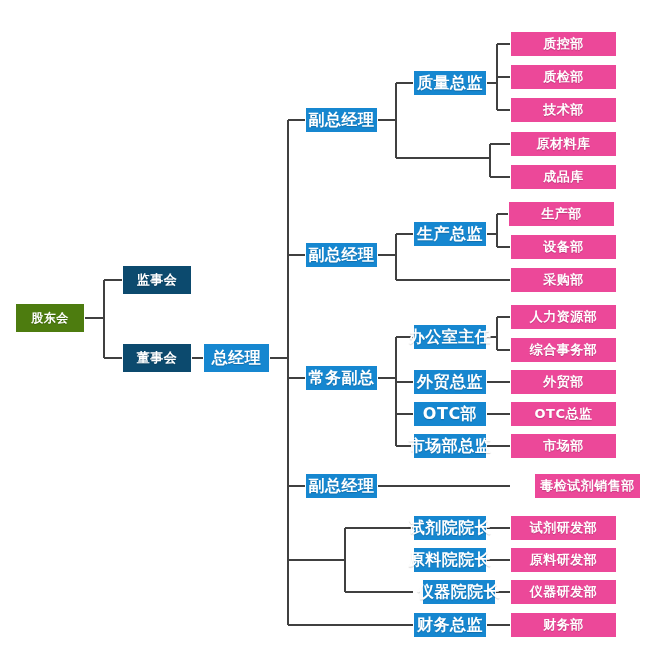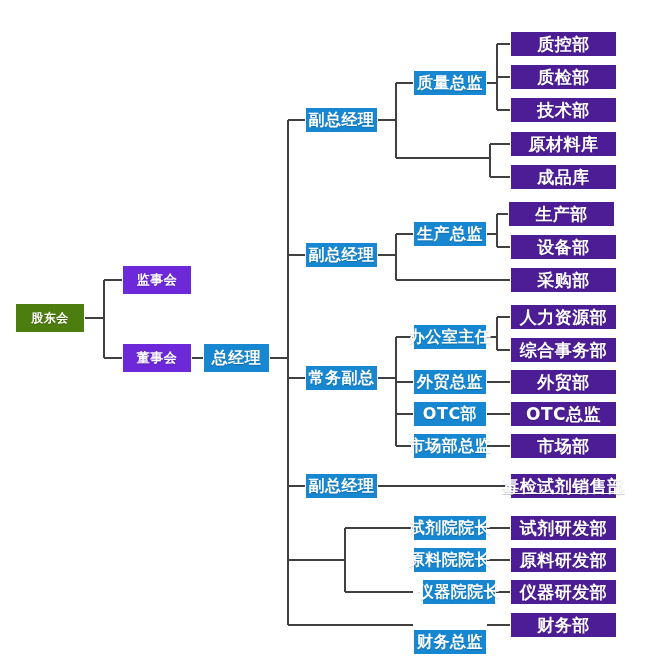--- a/index.html
+++ b/index.html
@@ -31,33 +31,33 @@
     white-space:nowrap;
     z-index:2;
     text-shadow:0 1px 1px rgba(0,0,0,0.18);
   }
   .lvl-root{
     background:#4d7c0f;
     border:1px solid #ffffff;
     font-size:12px;
   }
   .lvl-board{
-    background:#6d28d9;
+    background:#0c4a6e;
     border:1px solid #ffffff;
     font-size:13px;
   }
   .lvl-mid{
     background:#1687D0;
     border:1px solid #ffffff;
     font-size:16px;
   }
   .lvl-dept{
-    background:#4c1d95;
+    background:#ec4899;
     border:1px solid #ffffff;
-    font-size:17px;
+    font-size:13px;
   }
 </style>
 </head>
 <body>
 
 <div id="chart">
 
   <svg id="wires" viewBox="0 0 650 669" xmlns="http://www.w3.org/2000/svg">
     <g fill="none" stroke="#404040" stroke-width="1.6" shape-rendering="crispEdges">
 
@@ -152,37 +152,37 @@
 
   <div class="node lvl-mid" style="left:413px;top:70px;width:74px;height:26px;">质量总监</div>
   <div class="node lvl-mid" style="left:413px;top:221px;width:74px;height:26px;">生产总监</div>
   <div class="node lvl-mid" style="left:413px;top:324px;width:74px;height:26px;">办公室主任</div>
   <div class="node lvl-mid" style="left:413px;top:369px;width:74px;height:26px;">外贸总监</div>
   <div class="node lvl-mid" style="left:413px;top:401px;width:74px;height:26px;">OTC部</div>
   <div class="node lvl-mid" style="left:413px;top:433px;width:74px;height:26px;">市场部总监</div>
   <div class="node lvl-mid" style="left:413px;top:515px;width:74px;height:26px;">试剂院院长</div>
   <div class="node lvl-mid" style="left:413px;top:547px;width:74px;height:26px;">原料院院长</div>
   <div class="node lvl-mid" style="left:422px;top:579px;width:74px;height:26px;">仪器院院长</div>
-  <div class="node lvl-mid" style="left:413px;top:612px;width:74px;height:26px;margin-top:17px;">财务总监</div>
+  <div class="node lvl-mid" style="left:413px;top:612px;width:74px;height:26px;">财务总监</div>
 
   <div class="node lvl-dept" style="left:510px;top:31px;width:107px;height:26px;">质控部</div>
   <div class="node lvl-dept" style="left:510px;top:64px;width:107px;height:26px;">质检部</div>
   <div class="node lvl-dept" style="left:510px;top:97px;width:107px;height:26px;">技术部</div>
   <div class="node lvl-dept" style="left:510px;top:131px;width:107px;height:26px;">原材料库</div>
   <div class="node lvl-dept" style="left:510px;top:164px;width:107px;height:26px;">成品库</div>
 
   <div class="node lvl-dept" style="left:508px;top:201px;width:107px;height:26px;">生产部</div>
   <div class="node lvl-dept" style="left:510px;top:234px;width:107px;height:26px;">设备部</div>
   <div class="node lvl-dept" style="left:510px;top:267px;width:107px;height:26px;">采购部</div>
 
   <div class="node lvl-dept" style="left:510px;top:304px;width:107px;height:26px;">人力资源部</div>
   <div class="node lvl-dept" style="left:510px;top:337px;width:107px;height:26px;">综合事务部</div>
   <div class="node lvl-dept" style="left:510px;top:369px;width:107px;height:26px;">外贸部</div>
   <div class="node lvl-dept" style="left:510px;top:401px;width:107px;height:26px;">OTC总监</div>
   <div class="node lvl-dept" style="left:510px;top:433px;width:107px;height:26px;">市场部</div>
-  <div class="node lvl-dept" style="left:510px;top:473px;width:107px;height:26px;text-decoration:underline;">毒检试剂销售部</div>
+  <div class="node lvl-dept" style="left:534px;top:473px;width:107px;height:26px;">毒检试剂销售部</div>
 
   <div class="node lvl-dept" style="left:510px;top:515px;width:107px;height:26px;">试剂研发部</div>
   <div class="node lvl-dept" style="left:510px;top:547px;width:107px;height:26px;">原料研发部</div>
   <div class="node lvl-dept" style="left:510px;top:579px;width:107px;height:26px;">仪器研发部</div>
   <div class="node lvl-dept" style="left:510px;top:612px;width:107px;height:26px;">财务部</div>
 
 </div>
 
 </body></html>

